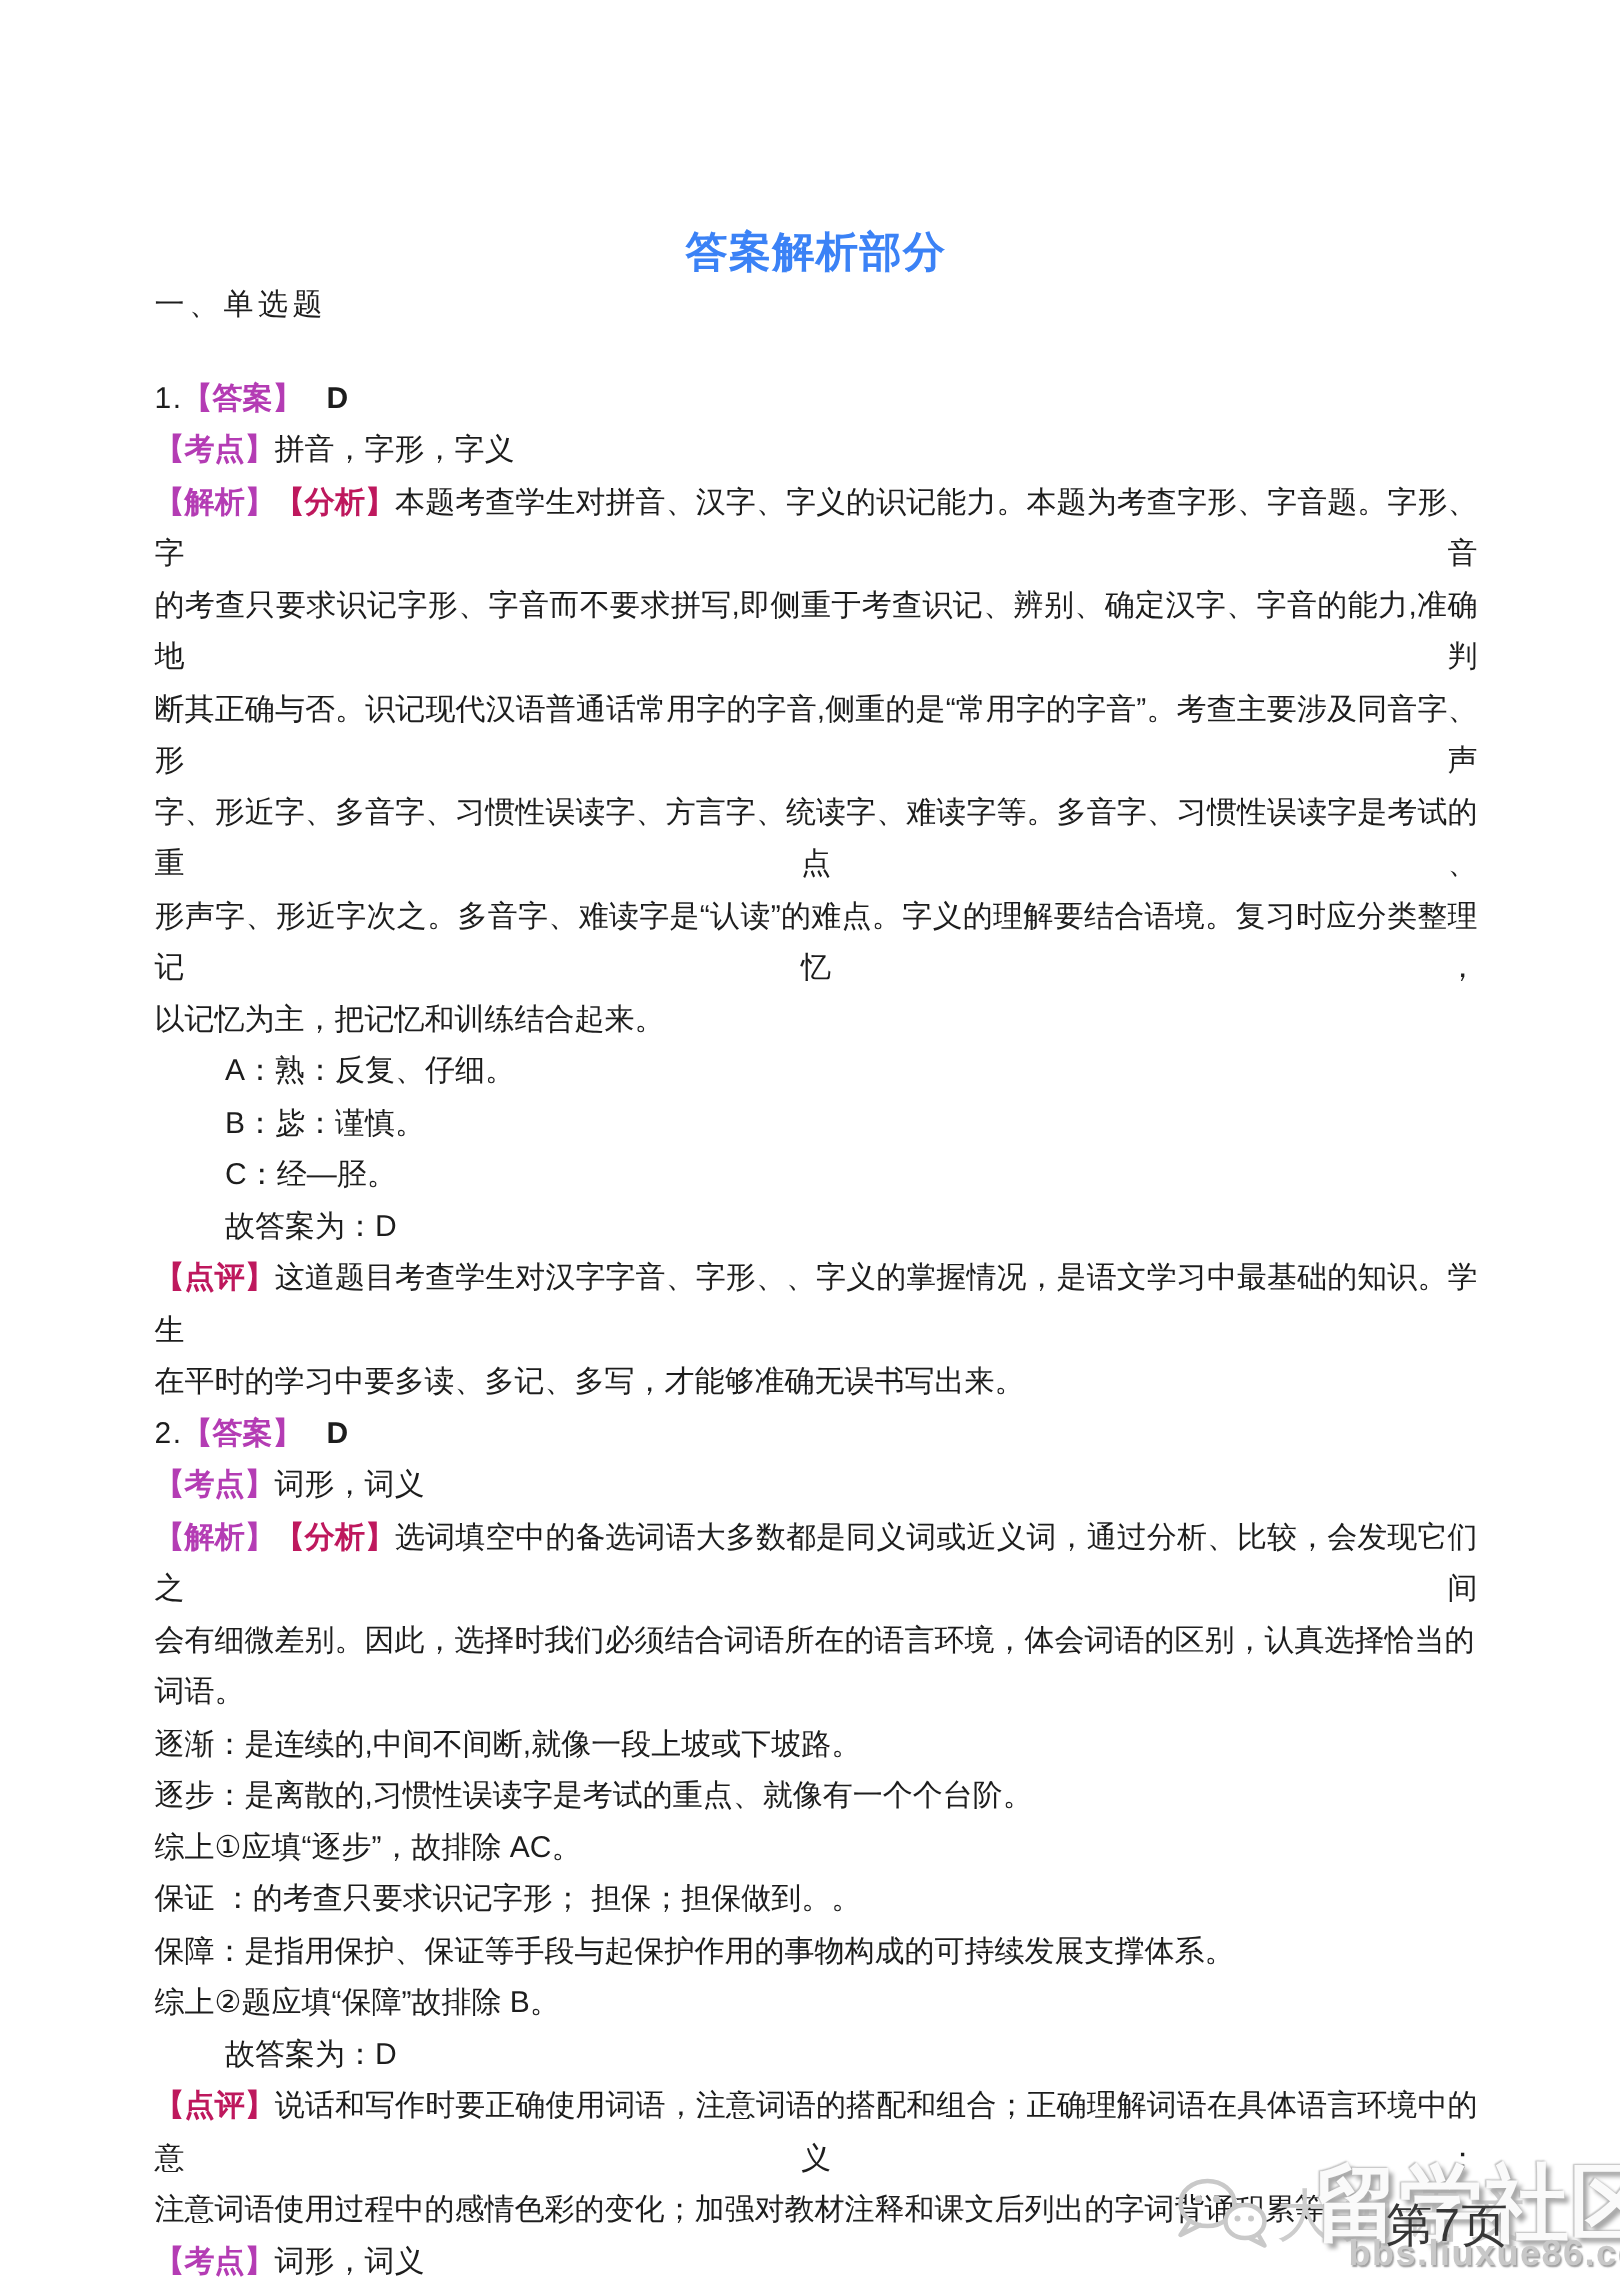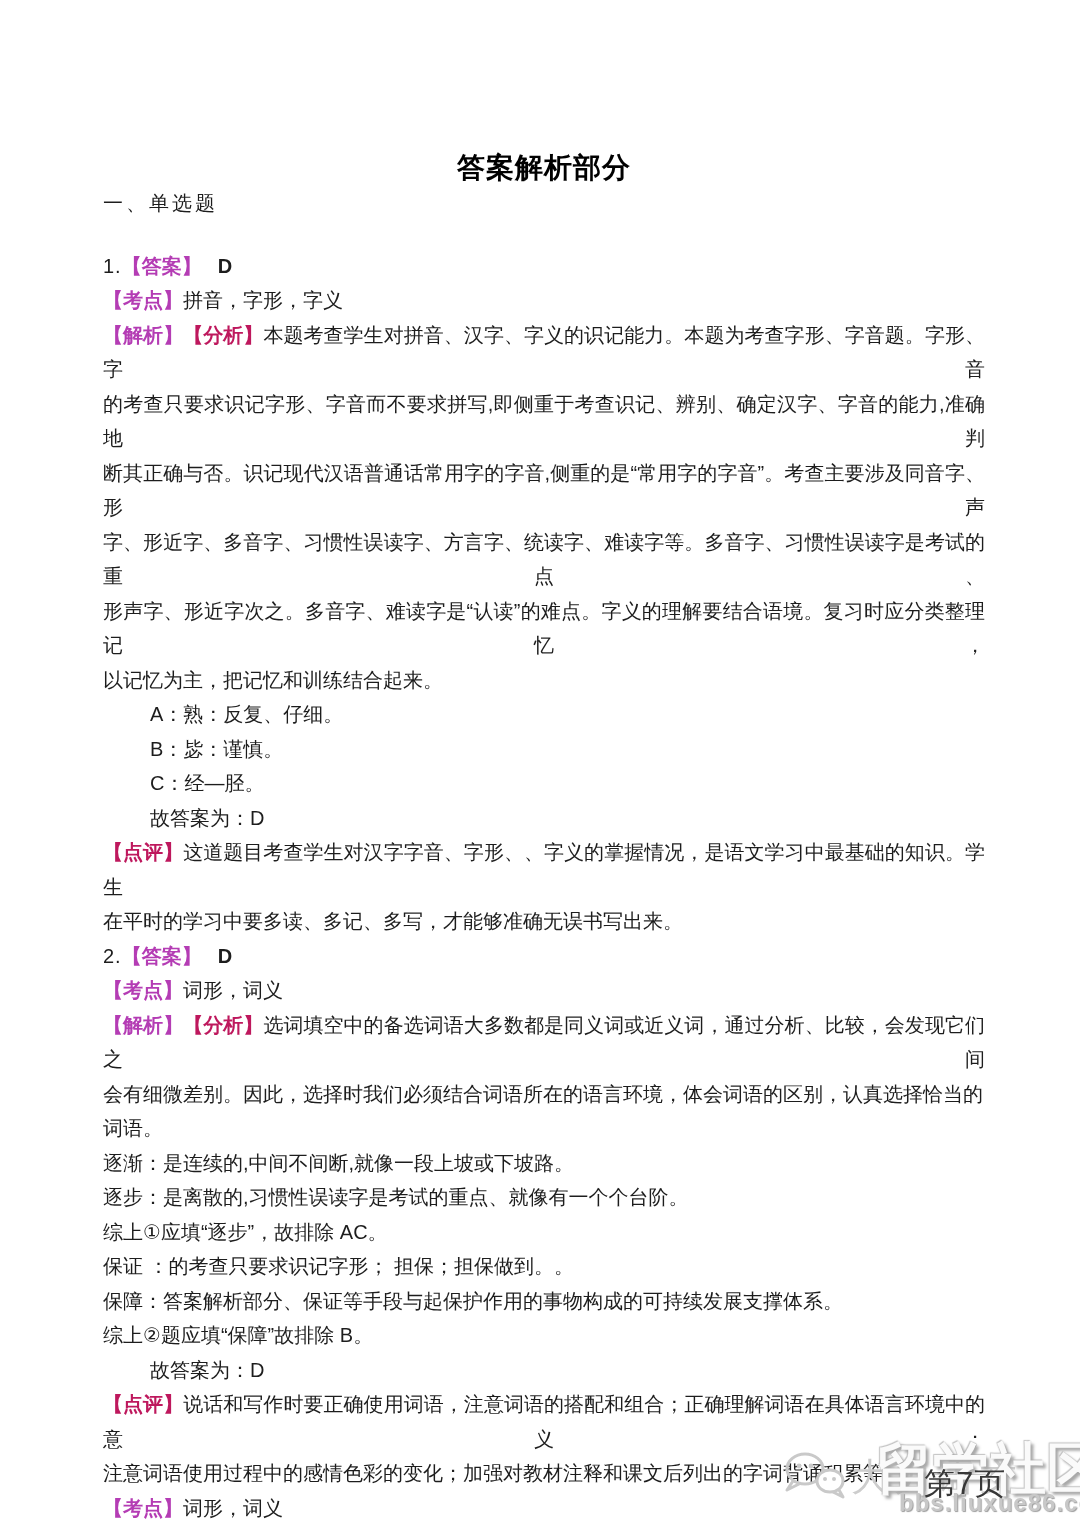--- a/index.html
+++ b/index.html
@@ -16,21 +16,21 @@
   .page {
     position: absolute; inset: 0;
     padding: 0 95px 0 103px;
   }
   .title {
     margin: 150px 0 0 0;
     text-align: center;
     font-size: 28px;
     line-height: 36px;
     font-weight: 700;
-    color: #000000;
+    color: #3b82f6;
     letter-spacing: 1px;
   }
   .section-heading {
     margin-top: 28px;
     letter-spacing: 3px;
   }
   .line {
     font-size: 20px;
     line-height: 34.5px;
     margin: 0;
@@ -99,21 +99,21 @@
 
   <section>
     <div class="line"><span class="qnum">2.</span><span class="plabel">【答案】</span><span class="ansval">D</span></div>
     <div class="line"><span class="plabel">【考点】</span><span>词形，词义</span></div>
     <div class="line jline"><span class="plabel">【解析】</span><span class="blabel">【分析】</span><span>选词填空中的备选词语大多数都是同义词或近义词，通过分析、比较，会发现它们之间</span></div>
     <div class="line">会有细微差别。因此，选择时我们必须结合词语所在的语言环境，体会词语的区别，认真选择恰当的词语。</div>
     <div class="line">逐渐：是连续的,中间不间断,就像一段上坡或下坡路。</div>
     <div class="line">逐步：是离散的,习惯性误读字是考试的重点、就像有一个个台阶。</div>
     <div class="line">综上①应填“逐步”，故排除 AC。</div>
     <div class="line">保证 ：的考查只要求识记字形； 担保；担保做到。。</div>
-    <div class="line">保障：答案解析部分、保证等手段与起保护作用的事物构成的可持续发展支撑体系。</div>
+    <div class="line">保障：是指用保护、保证等手段与起保护作用的事物构成的可持续发展支撑体系。</div>
     <div class="line">综上②题应填“保障”故排除 B。</div>
     <div class="line indent">故答案为：D</div>
     <div class="line jline"><span class="blabel">【点评】</span><span>说话和写作时要正确使用词语，注意词语的搭配和组合；正确理解词语在具体语言环境中的意义；</span></div>
     <div class="line">注意词语使用过程中的感情色彩的变化；加强对教材注释和课文后列出的字词背诵积累等。</div>
   </section>
 
   <section>
     <div class="line"><span class="plabel">【考点】</span><span>词形，词义</span></div>
 
   </section>

